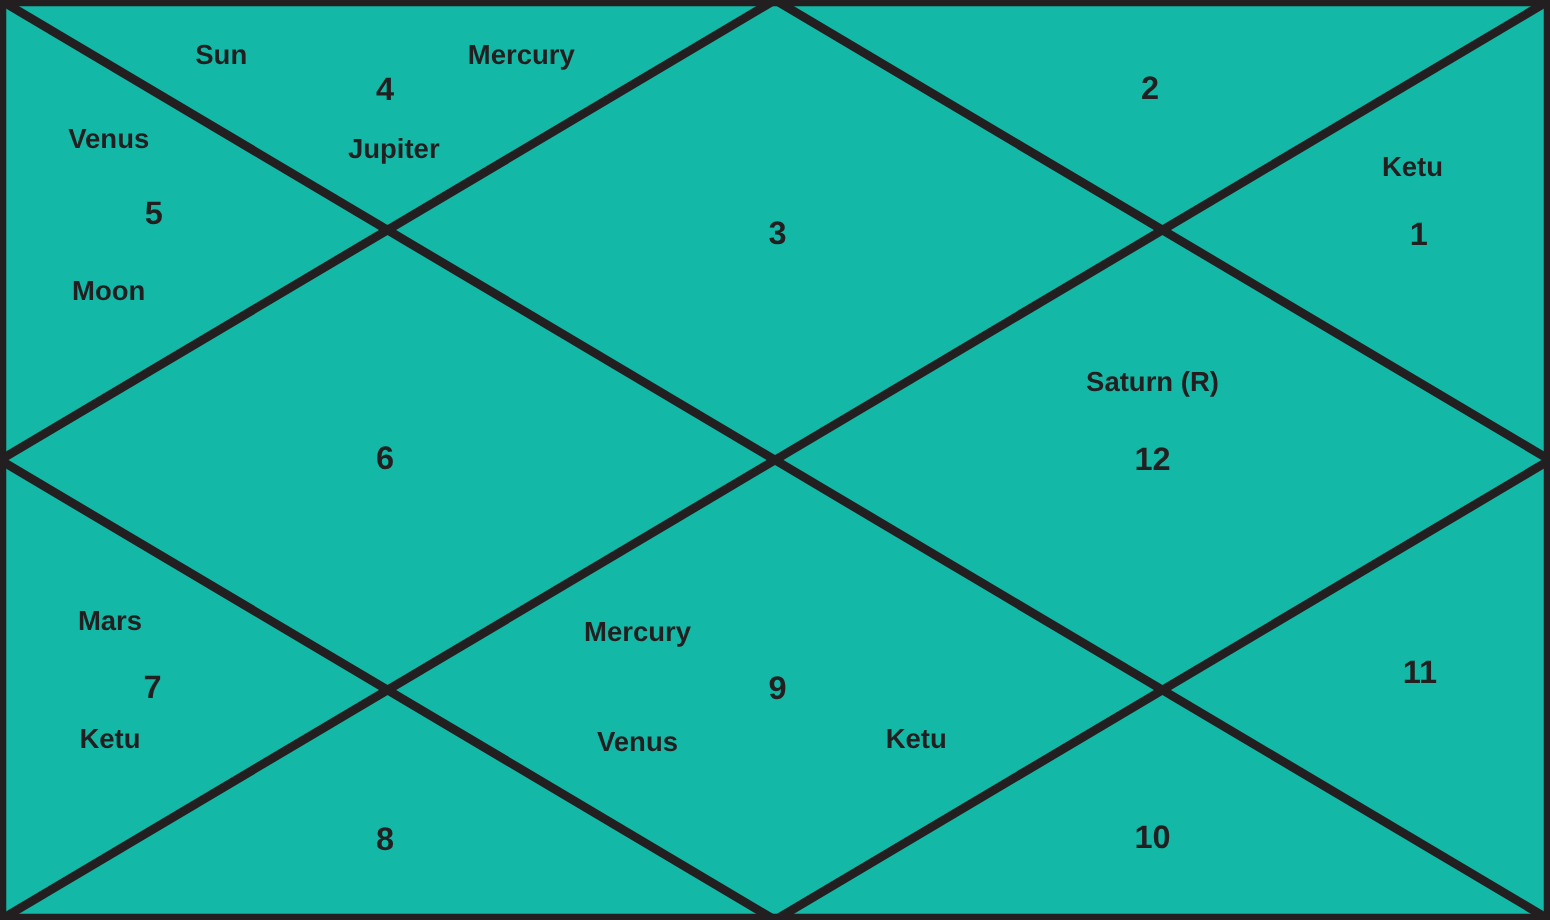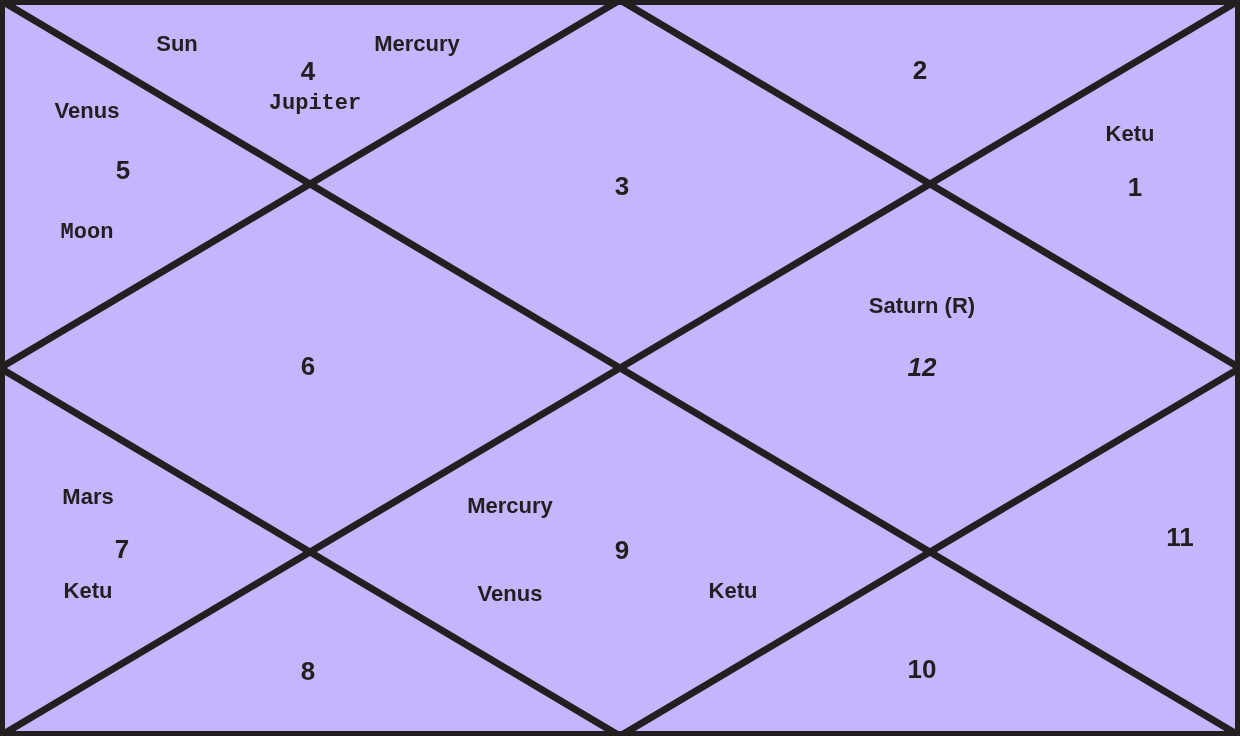--- a/index.html
+++ b/index.html
@@ -4,21 +4,21 @@
 <style>
   html, body {
     margin: 0;
     padding: 0;
     background: #ffffff;
   }
   .kundli {
     position: relative;
     width: 1240px;
     height: 736px;
-    background: #c4b5fd;
+    background: #14b8a6;
     overflow: hidden;
     font-family: "Liberation Sans", sans-serif;
   }
   .kundli svg {
     position: absolute;
     left: 0;
     top: 0;
     display: block;
   }
   .label {
@@ -41,46 +41,46 @@
   <svg width="1240" height="736" viewBox="0 0 1240 736">
     <rect x="2.5" y="2.5" width="1235" height="731" fill="none" stroke="#231f20" stroke-width="5"></rect>
     <line x1="0" y1="0" x2="1240" y2="736" stroke="#231f20" stroke-width="7"></line>
     <line x1="1240" y1="0" x2="0" y2="736" stroke="#231f20" stroke-width="7"></line>
     <polygon points="620,0 1240,368 620,736 0,368" fill="none" stroke="#231f20" stroke-width="7"></polygon>
   </svg>
 
   <span class="label planet" style="left:177px; top:44px;">Sun</span>
   <span class="label planet" style="left:417px; top:44px;">Mercury</span>
   <span class="label num" style="left:308px; top:71px;">4</span>
-  <span class="label planet" style="left:315px; top:104px;font-family:Liberation Mono, monospace;">Jupiter</span>
+  <span class="label planet" style="left:315px; top:119px;">Jupiter</span>
 
   <span class="label num" style="left:920px; top:70px;">2</span>
 
   <span class="label planet" style="left:87px; top:111px;">Venus</span>
   <span class="label num" style="left:123px; top:170px;">5</span>
-  <span class="label planet" style="left:87px; top:233px;font-family:Liberation Mono, monospace;">Moon</span>
+  <span class="label planet" style="left:87px; top:233px;">Moon</span>
 
   <span class="label planet" style="left:1130px; top:134px;">Ketu</span>
   <span class="label num" style="left:1135px; top:187px;">1</span>
 
   <span class="label num" style="left:622px; top:186px;">3</span>
 
   <span class="label planet" style="left:922px; top:306px;">Saturn (R)</span>
-  <span class="label num" style="left:922px; top:367px;font-style:italic;">12</span>
+  <span class="label num" style="left:922px; top:367px;">12</span>
 
   <span class="label num" style="left:308px; top:366px;">6</span>
 
   <span class="label planet" style="left:88px; top:497px;text-align:right;">Mars</span>
   <span class="label num" style="left:122px; top:549px;">7</span>
   <span class="label planet" style="left:88px; top:591px;">Ketu</span>
 
   <span class="label planet" style="left:510px; top:506px;">Mercury</span>
   <span class="label num" style="left:622px; top:550px;">9</span>
   <span class="label planet" style="left:510px; top:594px;">Venus</span>
   <span class="label planet" style="left:733px; top:591px;">Ketu</span>
 
-  <span class="label num" style="left:1180px; top:537px;text-align:center;">11</span>
+  <span class="label num" style="left:1136px; top:537px;text-align:center;">11</span>
 
   <span class="label num" style="left:308px; top:671px;">8</span>
 
   <span class="label num" style="left:922px; top:669px;text-align:center;">10</span>
 
 </div>
 
 </body></html>

